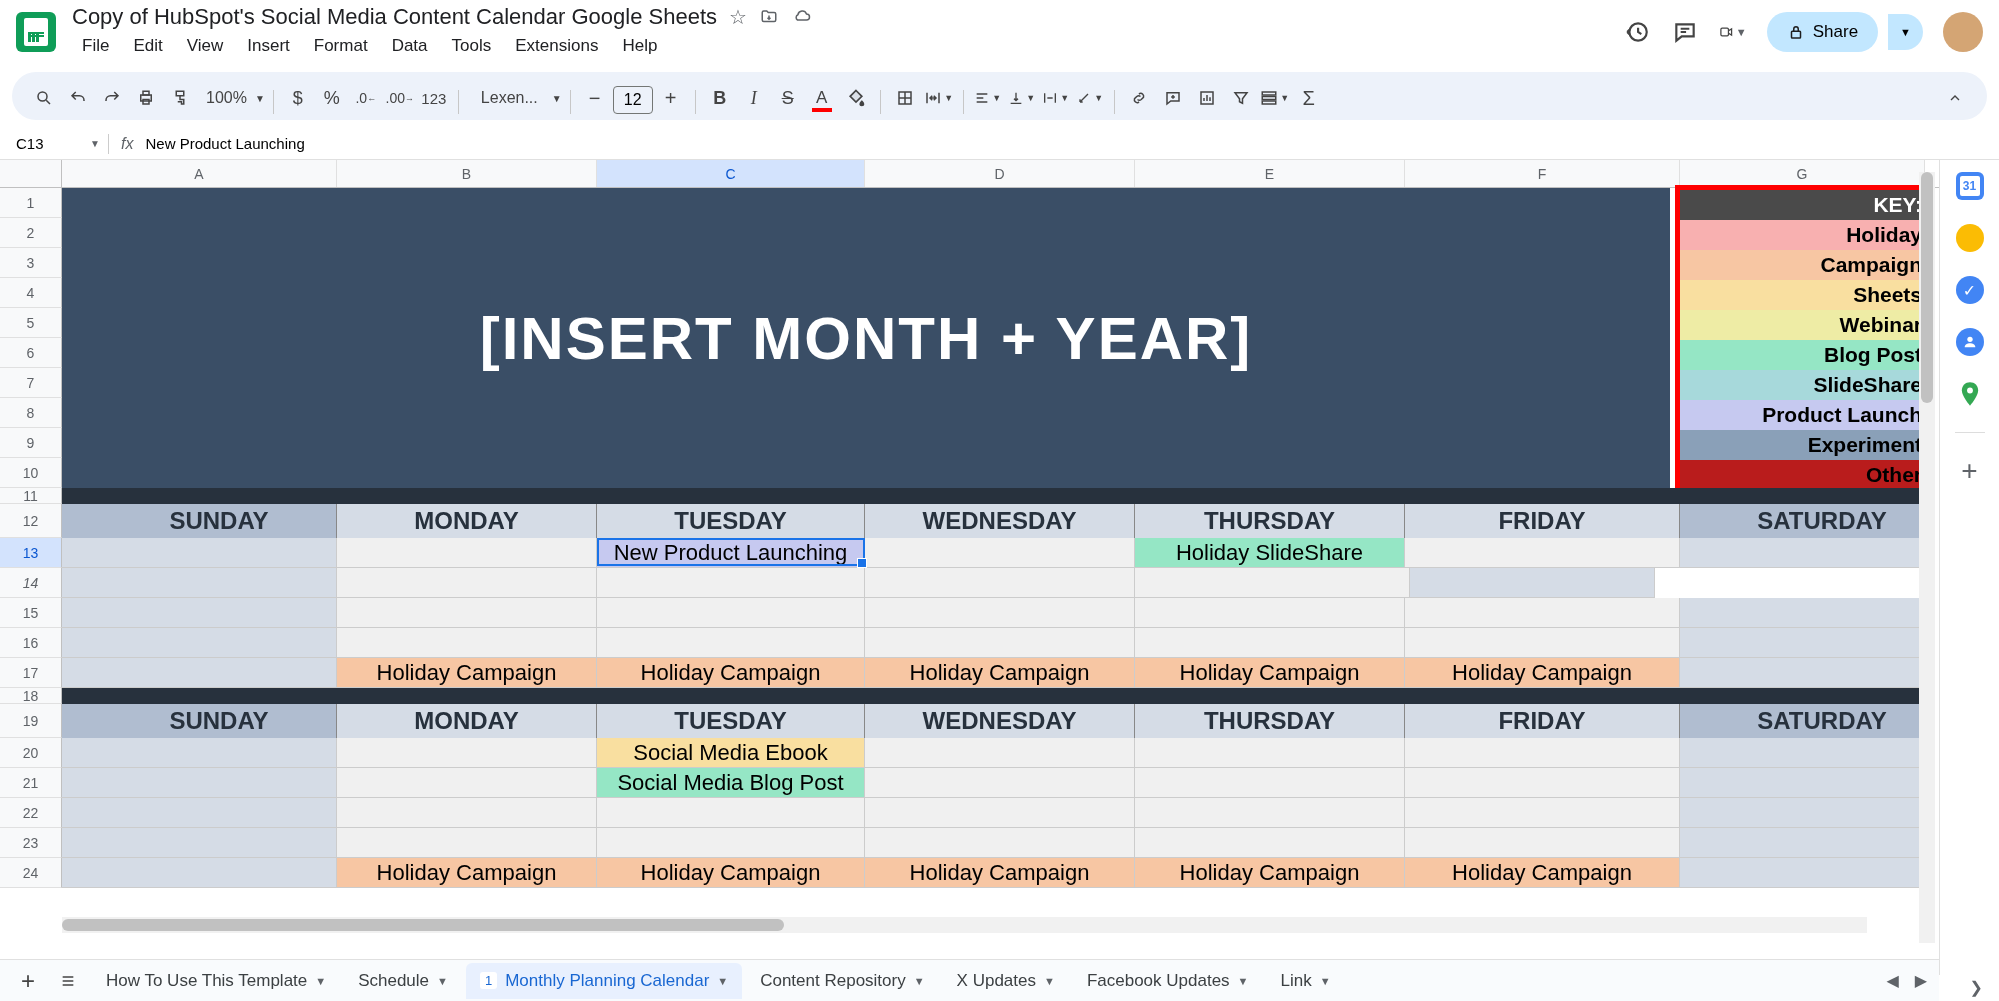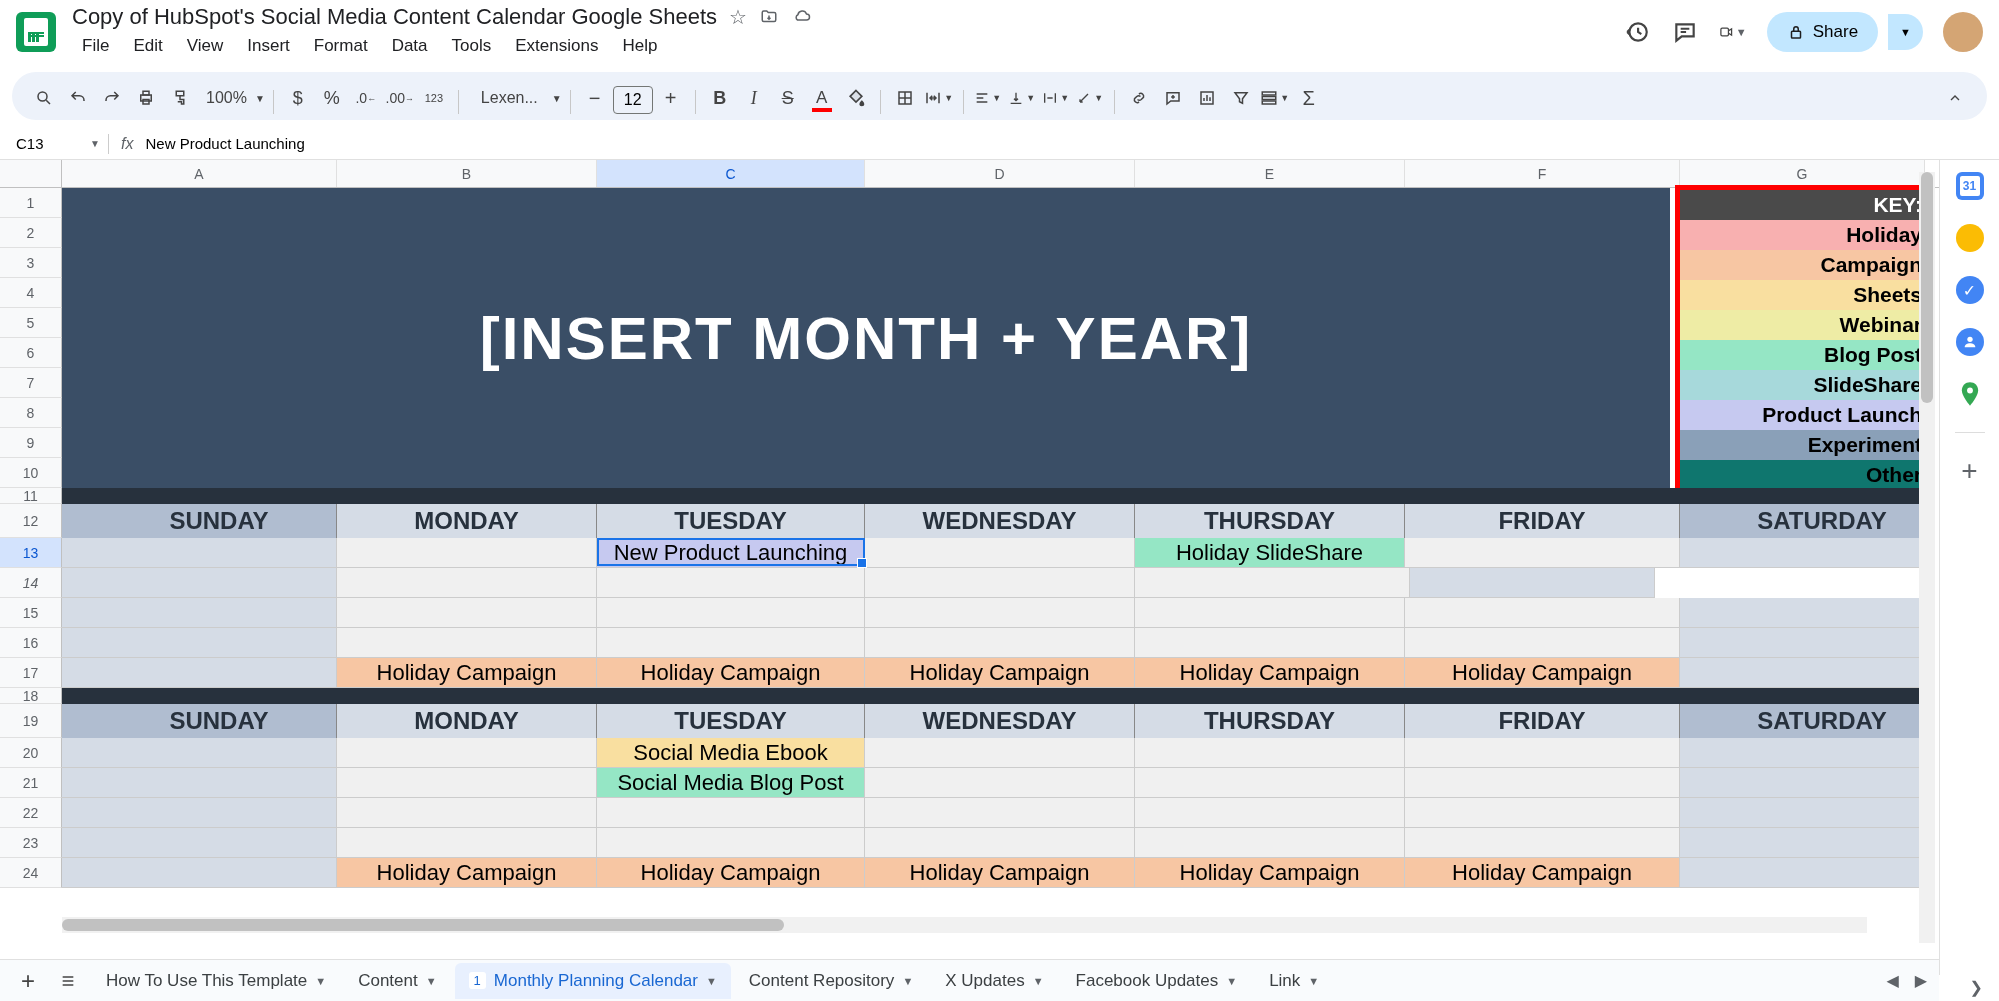--- a/index.html
+++ b/index.html
@@ -192,21 +192,21 @@
     </span>
   <span class="tbtn">
       <span class="zoom-val">100%</span> 
       <span style="font-size:10px">▼</span>
     </span>
   <span class="tsep"></span>
   <span class="tbtn" style="font-size:18px">$</span>
   <span class="tbtn" style="font-size:18px">%</span>
   <span class="tbtn" style="font-size:14px">.0<sub style="font-size:9px">←</sub></span>
   <span class="tbtn" style="font-size:14px">.00<sub style="font-size:9px">→</sub></span>
-  <span class="tbtn" style="font-size:11px">123</span>
+  <span class="tbtn" style="font-size:15px">123</span>
   <span class="tsep"></span>
   <span class="tbtn">
       <span class="font-sel">Lexen...</span>
       <span style="font-size:10px">▼</span>
     </span>
   <span class="tsep"></span>
   <span class="tbtn" style="font-size:20px">−</span>
   <span class="fsize-box">12</span>
   <span class="tbtn" style="font-size:20px">+</span>
   <span class="tsep"></span>
@@ -353,21 +353,21 @@
         <div class="key-box" id="keybox">
             <div class="key-row key-header">KEY:</div>
             <div class="key-row" style="background: rgb(248, 176, 176);">Holiday</div>
             <div class="key-row" style="background: rgb(247, 198, 163);">Campaign</div>
             <div class="key-row" style="background: rgb(249, 223, 160);">Sheets</div>
             <div class="key-row" style="background: rgb(238, 236, 165);">Webinar</div>
             <div class="key-row" style="background: rgb(149, 230, 197);">Blog Post</div>
             <div class="key-row" style="background: rgb(167, 217, 219);">SlideShare</div>
             <div class="key-row" style="background: rgb(198, 201, 240);">Product Launch</div>
             <div class="key-row" style="background: rgb(138, 160, 184);">Experiment</div>
-            <div class="key-row" style="background: #0f766e;">Other</div>
+            <div class="key-row" style="background: #b91c1c;">Other</div>
           </div>
 
         <div class="thin-row" style="top:300px"></div>
         <div class="day-header-row" style="top:316px" id="dayrow1">
             <div class="day-h weekend" style="width: 275px;">SUNDAY</div>
             <div class="day-h weekday" style="width: 260px;">MONDAY</div>
             <div class="day-h weekday" style="width: 268px;">TUESDAY</div>
             <div class="day-h weekday" style="width: 270px;">WEDNESDAY</div>
             <div class="day-h weekday" style="width: 270px;">THURSDAY</div>
             <div class="day-h weekday" style="width: 275px;">FRIDAY</div>
@@ -514,21 +514,21 @@
       <svg width="20" height="16" viewBox="0 0 24 24" stroke="#444" stroke-width="2">
         <path d="M4 6h16M4 12h16M4 18h16"></path>
       </svg>
     </span>
   <div id="tabs" style="display:flex;gap:4px">
       <div class="tab-btn">
         <span>How To Use This Template</span>
         <span class="tab-caret">▼</span>
       </div>
       <div class="tab-btn">
-        <span>Content</span>
+        <span>Schedule</span>
         <span class="tab-caret">▼</span>
       </div>
       <div class="tab-btn active">
         <span class="tab-num">1</span>
         <span>Monthly Planning Calendar</span>
         <span class="tab-caret">▼</span>
       </div>
       <div class="tab-btn">
         <span>Content Repository</span>
         <span class="tab-caret">▼</span>

